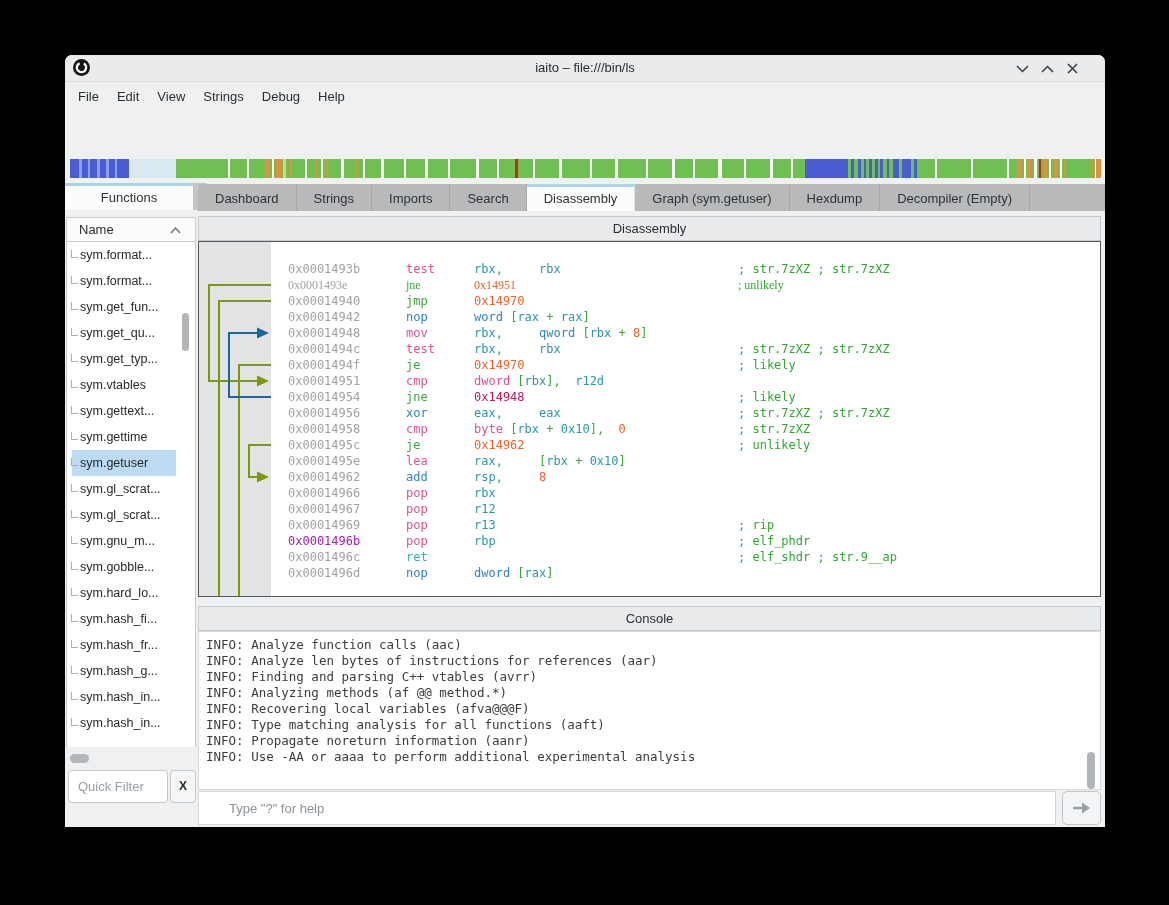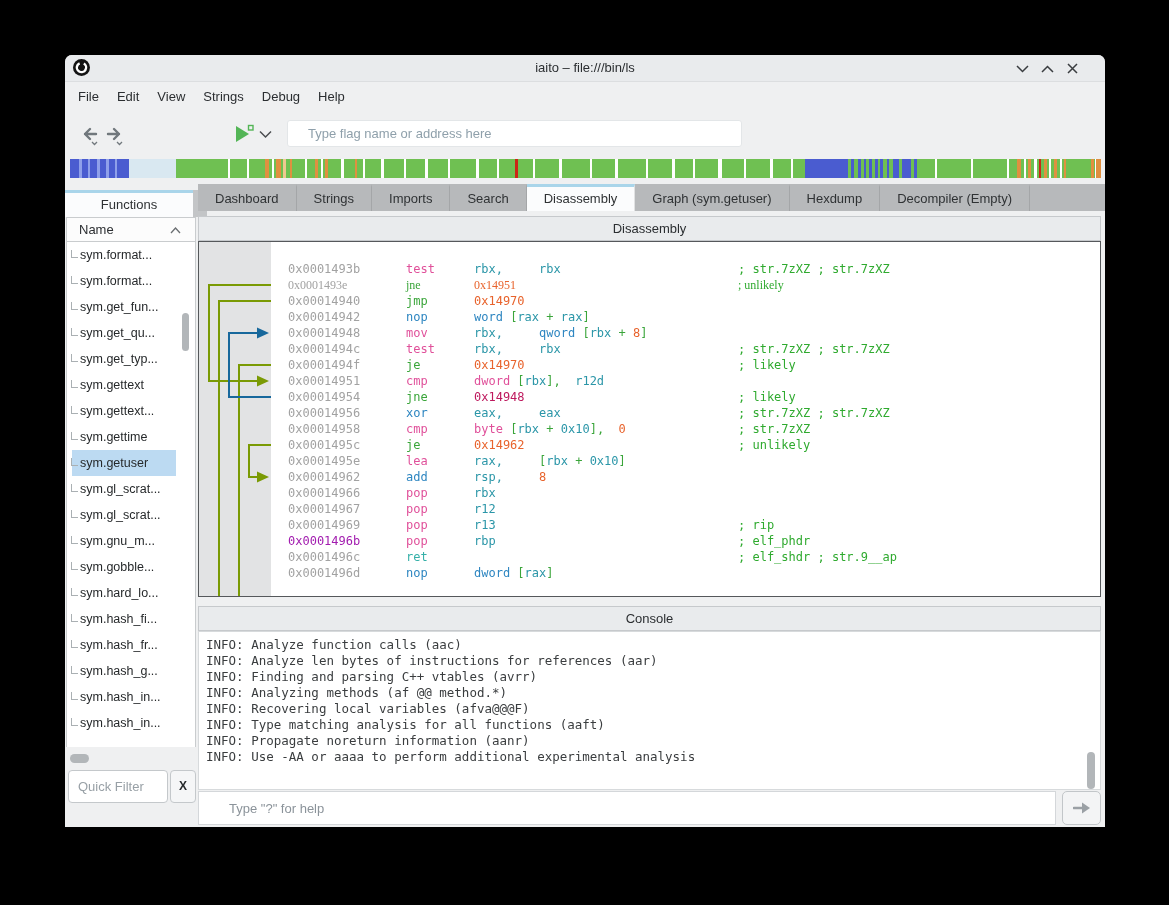--- a/index.html
+++ b/index.html
@@ -29,21 +29,21 @@
   .omnibar{position:absolute;left:222px;top:9px;width:455px;height:27px;background:#fff;
            border:1px solid #e3e6e8;border-radius:3px;box-sizing:border-box;
            font-size:13px;color:#334;padding-left:20px;outline:none;}
   .omnibar::placeholder{color:#8fa0ab;}
 
   
   .strip{position:absolute;left:5px;top:104px;width:1031px;height:19px;background:#e8eef2;overflow:hidden;}
   .strip .seg{position:absolute;top:0;height:19px;}
 
   
-  .lefttabs{position:absolute;left:0;top:135px;width:133px;height:27px;background:#c3c5c7;padding-left:9px;}
+  .lefttabs{position:absolute;left:0;top:128px;width:133px;height:27px;background:#c3c5c7;padding-left:9px;}
   .maintabs{position:absolute;left:133px;top:129px;width:907px;height:27px;background:#b7b9bb;
             display:flex;align-items:stretch;}
   .tab{font-size:13px;color:#2f3234;line-height:24px;padding:0 17px;border-top:3px solid transparent;
        border-right:1px solid rgba(0,0,0,0.10);white-space:nowrap;}
   .tab.active{background:#fbfcfd;border-top:3px solid #a9d5ea;}
   .functions-tab{position:absolute;left:0;top:0;width:128px;height:24px;background:#fbfcfd;
                  border-top:3px solid #a9d5ea;text-align:center;line-height:24px;font-size:13px;color:#2f3234;}
 
   
   .name-header{position:absolute;left:1px;top:162px;width:130px;height:25px;background:#fcfcfc;
@@ -130,38 +130,20 @@
 
   <div class="menubar" id="menubar">
       <div class="menu-item">File</div>
       <div class="menu-item">Edit</div>
       <div class="menu-item">View</div>
       <div class="menu-item">Strings</div>
       <div class="menu-item">Debug</div>
       <div class="menu-item">Help</div>
     </div>
 
-  <div class="toolbar">
-    <svg class="navbtn" style="left:12px" viewBox="0 0 22 22">
-      <path d="M19,9 H8 M8,9 L13,4 M8,9 L13,14" fill="none" stroke="#71787d" stroke-width="2.4" stroke-linecap="round" stroke-linejoin="round"></path>
-      <path d="M15,17 l2.5,2.5 l2.5,-2.5" fill="none" stroke="#71787d" stroke-width="1.3"></path>
-    </svg>
-    <svg class="navbtn" style="left:40px" viewBox="0 0 22 22">
-      <path d="M3,9 H14 M14,9 L9,4 M14,9 L9,14" fill="none" stroke="#71787d" stroke-width="2.4" stroke-linecap="round" stroke-linejoin="round"></path>
-      <path d="M12,17 l2.5,2.5 l2.5,-2.5" fill="none" stroke="#71787d" stroke-width="1.3"></path>
-    </svg>
-    <svg class="navbtn" style="left:168px;top:12px" viewBox="0 0 22 22">
-      <polygon points="3,3 3,19 16,11" fill="#53b556"></polygon>
-      <rect x="15.5" y="2.5" width="4.5" height="4.5" fill="none" stroke="#53b556" stroke-width="1.4"></rect>
-    </svg>
-    <svg class="navbtn" style="left:194px;top:19px;width:13px;height:9px" viewBox="0 0 13 9">
-      <path d="M1,1.5 L6.5,7 L12,1.5" fill="none" stroke="#4a4d50" stroke-width="1.5"></path>
-    </svg>
-    <input class="omnibar" placeholder="Type flag name or address here" style="">
-  </div>
 
   <div class="strip" id="strip">
       <div class="seg" style="left: 0px; width: 100%; background: rgb(111, 192, 82);"></div>
       <div class="seg" style="left: 0%; width: 5.7%; background: rgb(74, 92, 208);"></div>
       <div class="seg" style="left: 0.9%; width: 0.3%; background: rgb(143, 160, 234);"></div>
       <div class="seg" style="left: 1.7%; width: 0.25%; background: rgb(143, 160, 234);"></div>
       <div class="seg" style="left: 2.6%; width: 0.3%; background: rgb(143, 160, 234);"></div>
       <div class="seg" style="left: 3.5%; width: 0.25%; background: rgb(143, 160, 234);"></div>
       <div class="seg" style="left: 4.4%; width: 0.2%; background: rgb(143, 160, 234);"></div>
       <div class="seg" style="left: 5.7%; width: 4.6%; background: rgb(217, 232, 241);"></div>
@@ -245,21 +227,21 @@
     <svg class="sort-chevron" width="11" height="7" viewBox="0 0 11 7">
       <path d="M1,6 L5.5,1 L10,6" fill="none" stroke="#6a6e71" stroke-width="1.3"></path>
     </svg>
   </div>
   <div class="fn-list" id="fnlist">
       <div class="fn-item"><span class="tick"></span><span class="lbl">sym.format...</span></div>
       <div class="fn-item"><span class="tick"></span><span class="lbl">sym.format...</span></div>
       <div class="fn-item"><span class="tick"></span><span class="lbl">sym.get_fun...</span></div>
       <div class="fn-item"><span class="tick"></span><span class="lbl">sym.get_qu...</span></div>
       <div class="fn-item"><span class="tick"></span><span class="lbl">sym.get_typ...</span></div>
-      <div class="fn-item"><span class="tick"></span><span class="lbl">sym.gettext</span></div>
+      <div class="fn-item"><span class="tick"></span><span class="lbl">sym.vtables</span></div>
       <div class="fn-item"><span class="tick"></span><span class="lbl">sym.gettext...</span></div>
       <div class="fn-item"><span class="tick"></span><span class="lbl">sym.gettime</span></div>
       <div class="fn-item selected"><div class="hl"></div><span class="tick"></span><span class="lbl">sym.getuser</span></div>
       <div class="fn-item"><span class="tick"></span><span class="lbl">sym.gl_scrat...</span></div>
       <div class="fn-item"><span class="tick"></span><span class="lbl">sym.gl_scrat...</span></div>
       <div class="fn-item"><span class="tick"></span><span class="lbl">sym.gnu_m...</span></div>
       <div class="fn-item"><span class="tick"></span><span class="lbl">sym.gobble...</span></div>
       <div class="fn-item"><span class="tick"></span><span class="lbl">sym.hard_lo...</span></div>
       <div class="fn-item"><span class="tick"></span><span class="lbl">sym.hash_fi...</span></div>
       <div class="fn-item"><span class="tick"></span><span class="lbl">sym.hash_fr...</span></div>

